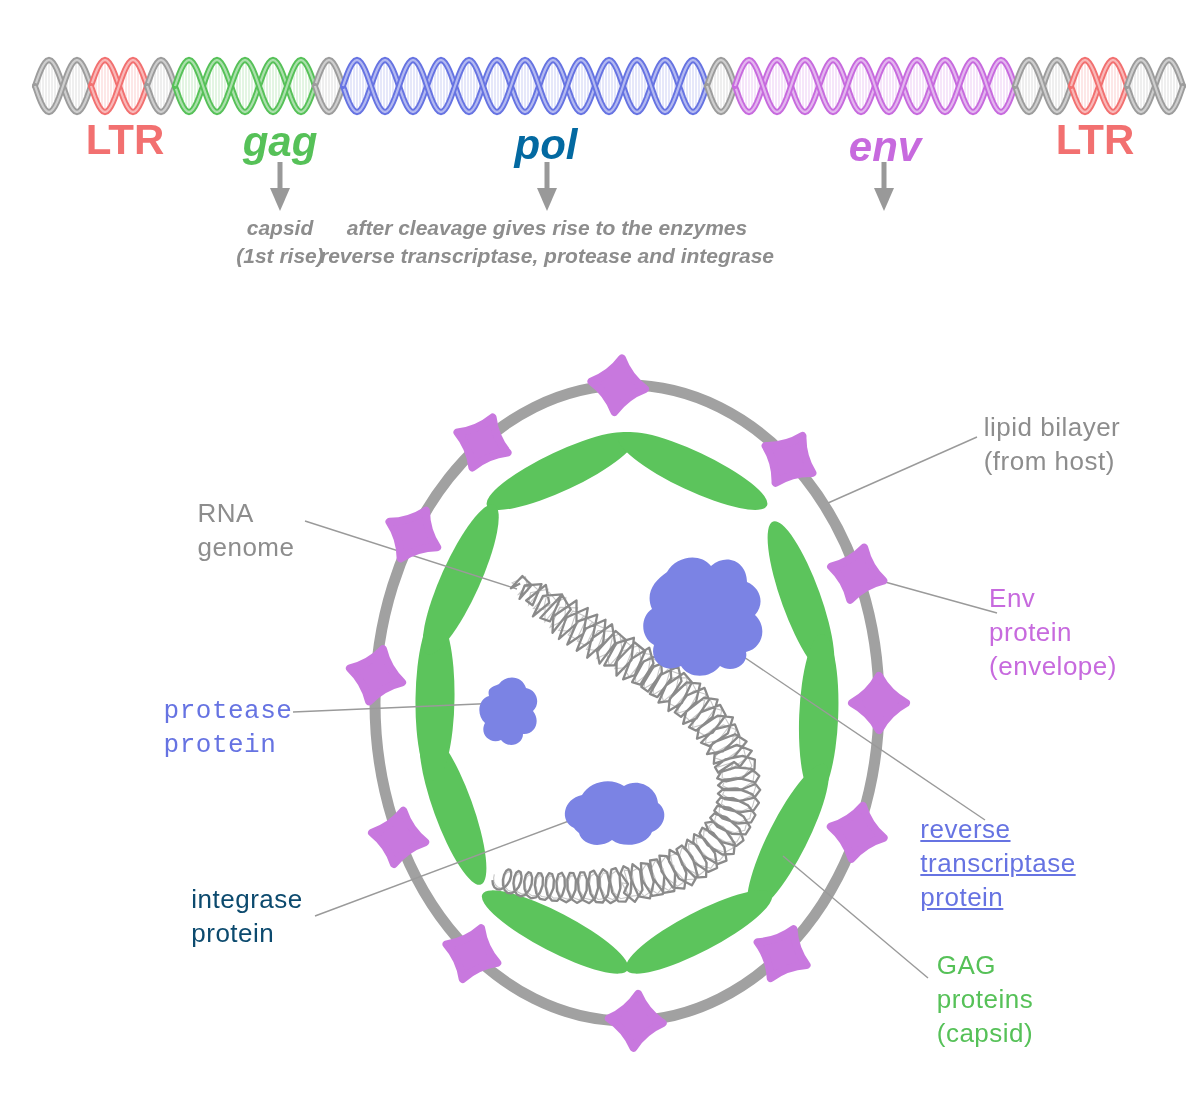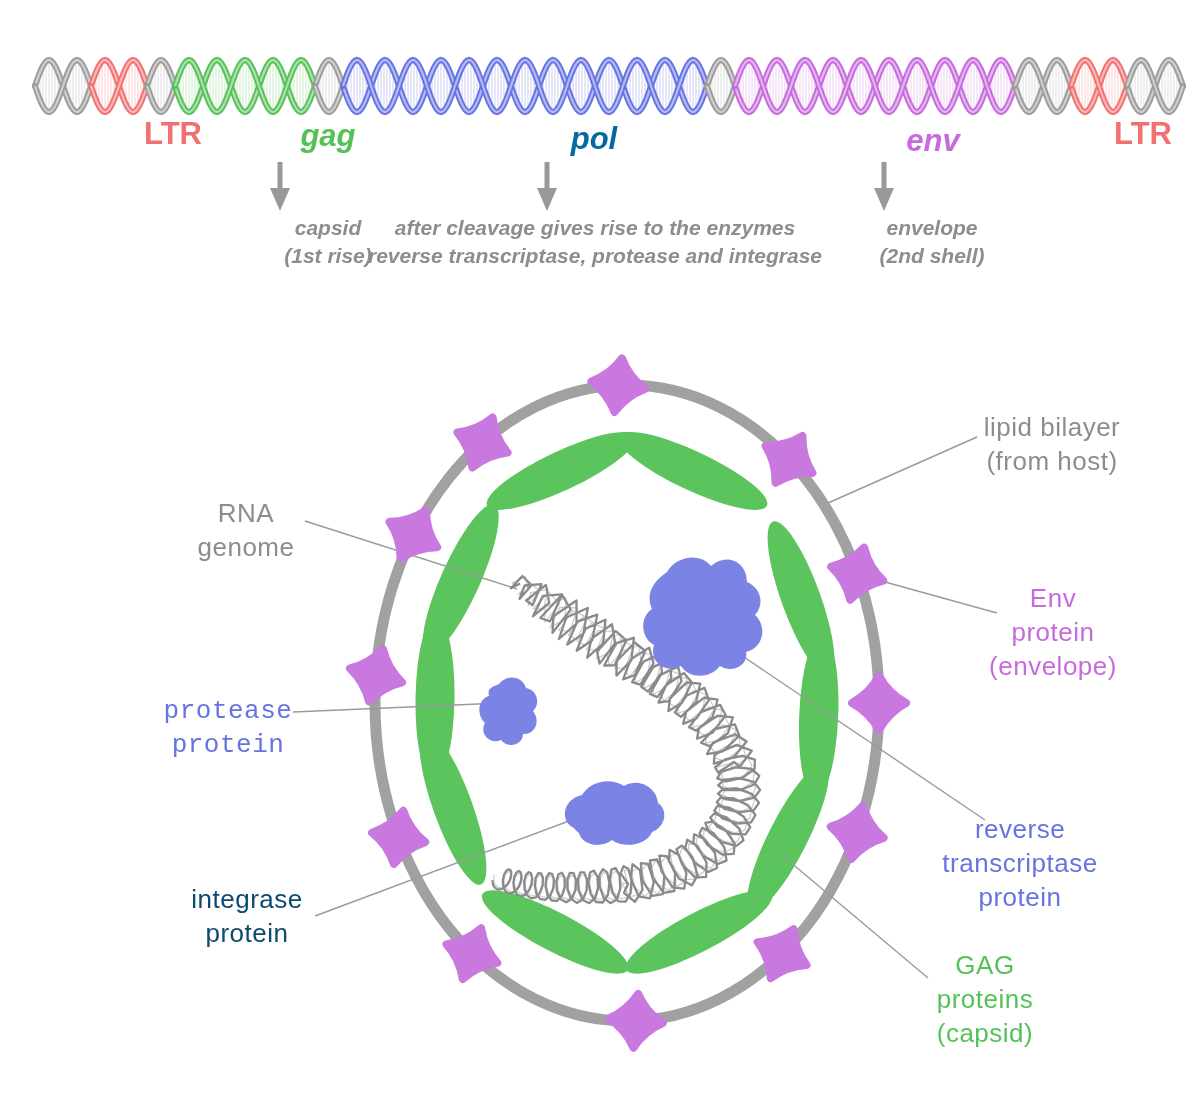--- a/index.html
+++ b/index.html
@@ -1,25 +1,25 @@
 <!DOCTYPE html>
 <html><head>
 <meta charset="utf-8">
 <style>
   html,body{margin:0;padding:0;background:#ffffff;}
   #stage{position:relative;width:1200px;height:1118px;background:#ffffff;overflow:hidden;
          font-family:"Liberation Sans",sans-serif;}
   #diagram-svg{position:absolute;left:0;top:0;}
-  .vlabel{position:absolute;transform:translateX(-50%);text-align:center;
+  .vlabel{position:absolute;transform:translateX(-50%);text-align:left;
           font-size:26px;line-height:34px;letter-spacing:.5px;}
   .vlabel span{display:block;white-space:nowrap;}
-  .gene{position:absolute;transform:translateX(-50%);font-weight:bold;font-size:31px;white-space:nowrap;margin-left:48px;}
+  .gene{position:absolute;transform:translateX(-50%);font-weight:bold;font-size:42px;white-space:nowrap;}
   .it{font-style:italic;}
   .note{position:absolute;transform:translateX(-50%);text-align:center;font-weight:bold;
-        font-style:italic;font-size:21px;line-height:28px;margin-left:48px;}
+        font-style:italic;font-size:21px;line-height:28px;}
   .note span{display:block;white-space:nowrap;}
 </style>
 </head>
 <body>
 
 <div id="stage">
 
   <svg id="diagram-svg" width="1200" height="1118" viewBox="0 0 1200 1118">
     <g id="helix-layer">
         <g>
@@ -496,24 +496,20 @@
   <div class="gene" style="left: 1095px; top: 116px; color: rgb(242, 112, 112);">LTR</div>
 
   <div class="note" style="left: 280px; top: 214px; color: rgb(141, 141, 141);">
     <span>capsid</span>
     <span>(1st rise)</span>
   </div>
   <div class="note" style="left: 547px; top: 214px; color: rgb(141, 141, 141);">
     <span>after cleavage gives rise to the enzymes</span>
     <span>reverse transcriptase, protease and integrase</span>
   </div>
-  <div class="note" style="left: 884px; top: 214px; color: rgb(141, 141, 141);">
-    <span>envelope</span>
-    <span>(2nd shell)</span>
-  </div>
 
   <div class="vlabel" style="left: 246px; top: 496px; color: rgb(141, 141, 141);">
     <span>RNA</span>
     <span>genome</span>
   </div>
   <div class="vlabel" style="left: 228px; top: 694px; color: rgb(102, 115, 226); font-family: Liberation Mono, monospace;">
     <span>protease</span>
     <span>protein</span>
   </div>
   <div class="vlabel" style="left: 247px; top: 882px; color: #0c4a6e;">
@@ -522,21 +518,21 @@
   </div>
   <div class="vlabel" style="left: 1052px; top: 410px; color: rgb(141, 141, 141);">
     <span>lipid bilayer</span>
     <span>(from host)</span>
   </div>
   <div class="vlabel" style="left: 1053px; top: 581px; color: rgb(199, 106, 222);">
     <span>Env</span>
     <span>protein</span>
     <span>(envelope)</span>
   </div>
-  <div class="vlabel" style="left: 1020px; top: 812px; color: rgb(102, 115, 226);">
+  <div class="vlabel" style="left: 998px; top: 812px; color: rgb(102, 115, 226); text-decoration: underline;">
     <span>reverse</span>
     <span>transcriptase</span>
     <span>protein</span>
   </div>
   <div class="vlabel" style="left: 985px; top: 948px; color: rgb(86, 193, 88);">
     <span>GAG</span>
     <span>proteins</span>
     <span>(capsid)</span>
   </div>
 

